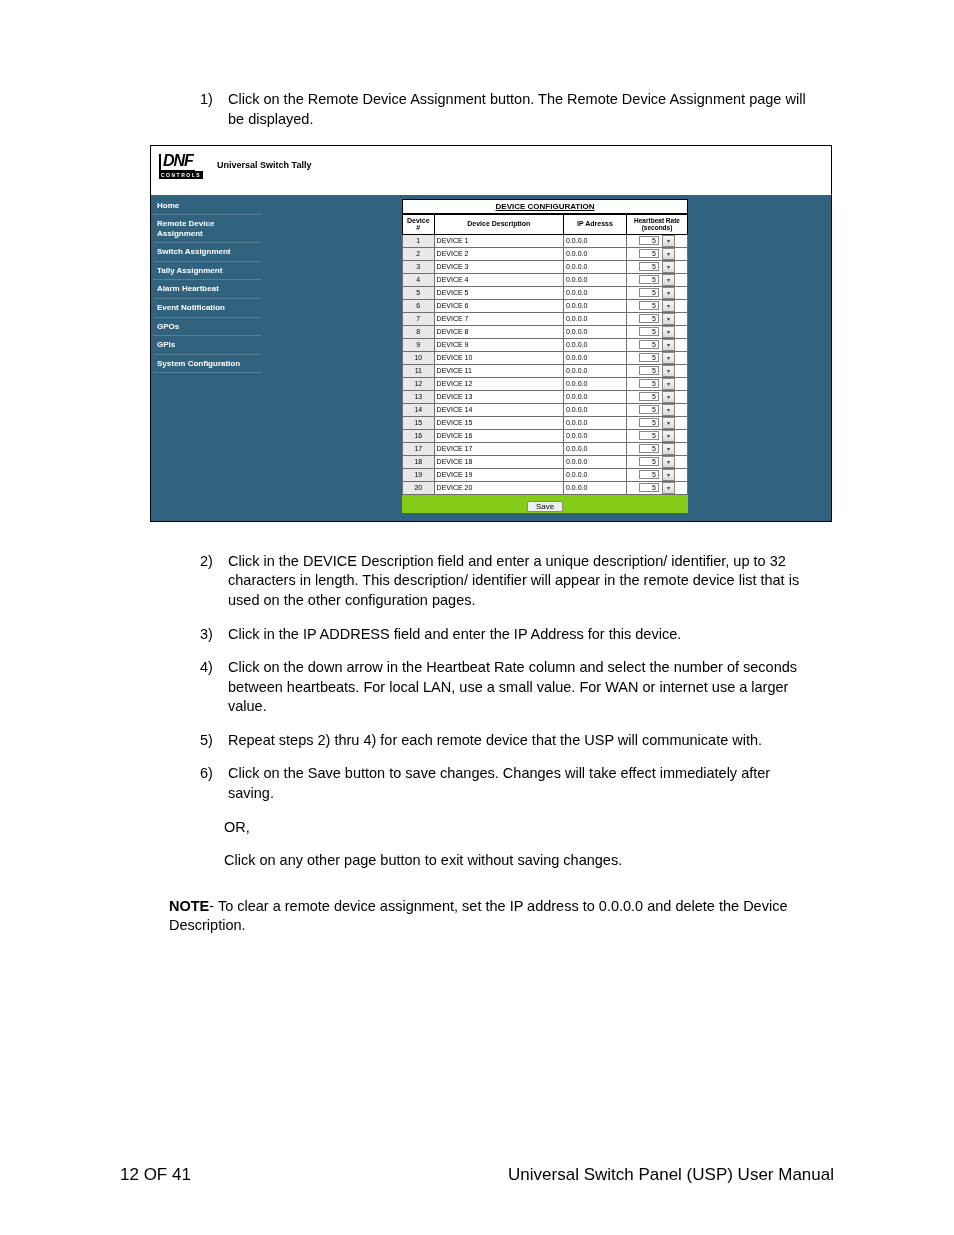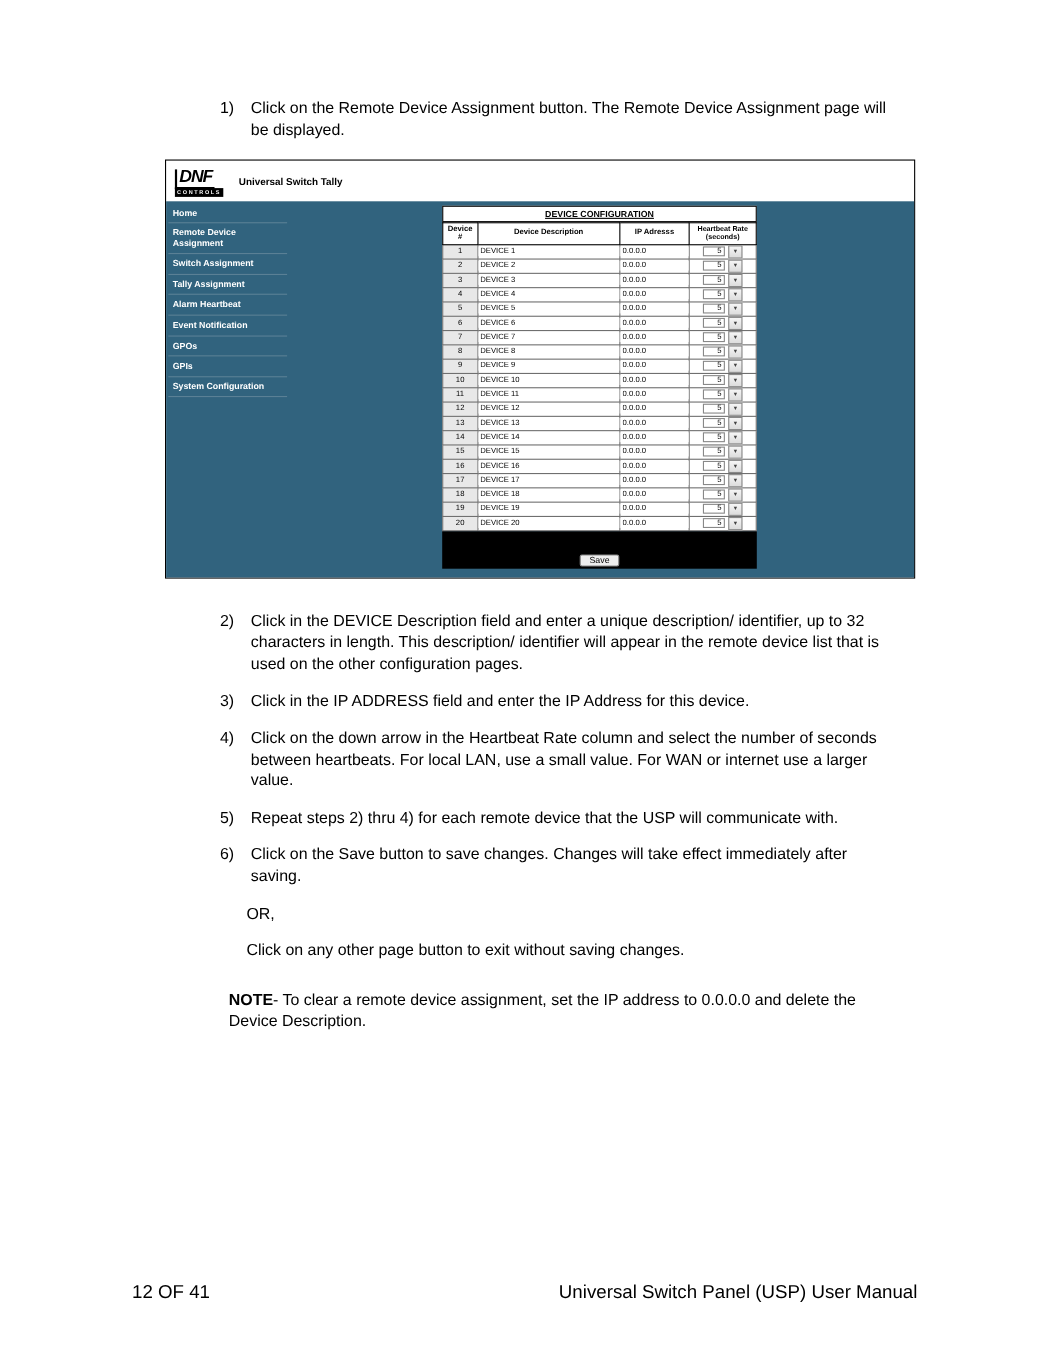--- a/index.html
+++ b/index.html
@@ -31,37 +31,37 @@
     flex-shrink: 0;
   }
   .instruction-text { flex: 1; }
   .or-text, .sub-text {
     margin-left: 24px;
     margin-bottom: 14px;
   }
   .note-block {
     font-size: 14.5px;
     line-height: 1.35;
-    margin-left: 88px;
+    margin-left: 49px;
     margin-right: 20px;
     margin-top: 26px;
   }
   .note-label { font-weight: bold; }
 
   
   .screenshot {
     border: 1px solid #000;
     margin: 16px 0 30px 30px;
     width: 680px;
     background: #fff;
   }
   .top-bar {
     display: flex;
     align-items: center;
-    padding: 6px 8px 4px 8px;
+    padding: 6px 8px 16px 8px;
   }
   .logo {
     font-family: Arial, sans-serif;
     font-weight: 900;
     font-style: italic;
     font-size: 16px;
     letter-spacing: -1px;
     color: #000;
     line-height: 0.9;
     border: 2px solid #000;
@@ -183,21 +183,21 @@
     height: 10px;
     background: linear-gradient(#f6f6f6,#dcdcdc);
     border: 1px solid #888;
     display: flex;
     align-items: center;
     justify-content: center;
     font-size: 6px;
     color: #444;
     line-height: 1;
   }
-  .save-row { text-align: center; padding-top: 16px; background: #000000; }
+  .save-row { text-align: center; padding-top: 0; background: #84cc16; }
   .save-btn {
     font-size: 8px;
     padding: 0 8px;
     background: #eee;
     border: 1px solid #888;
     border-radius: 2px;
   }
 
   
   .footer {

